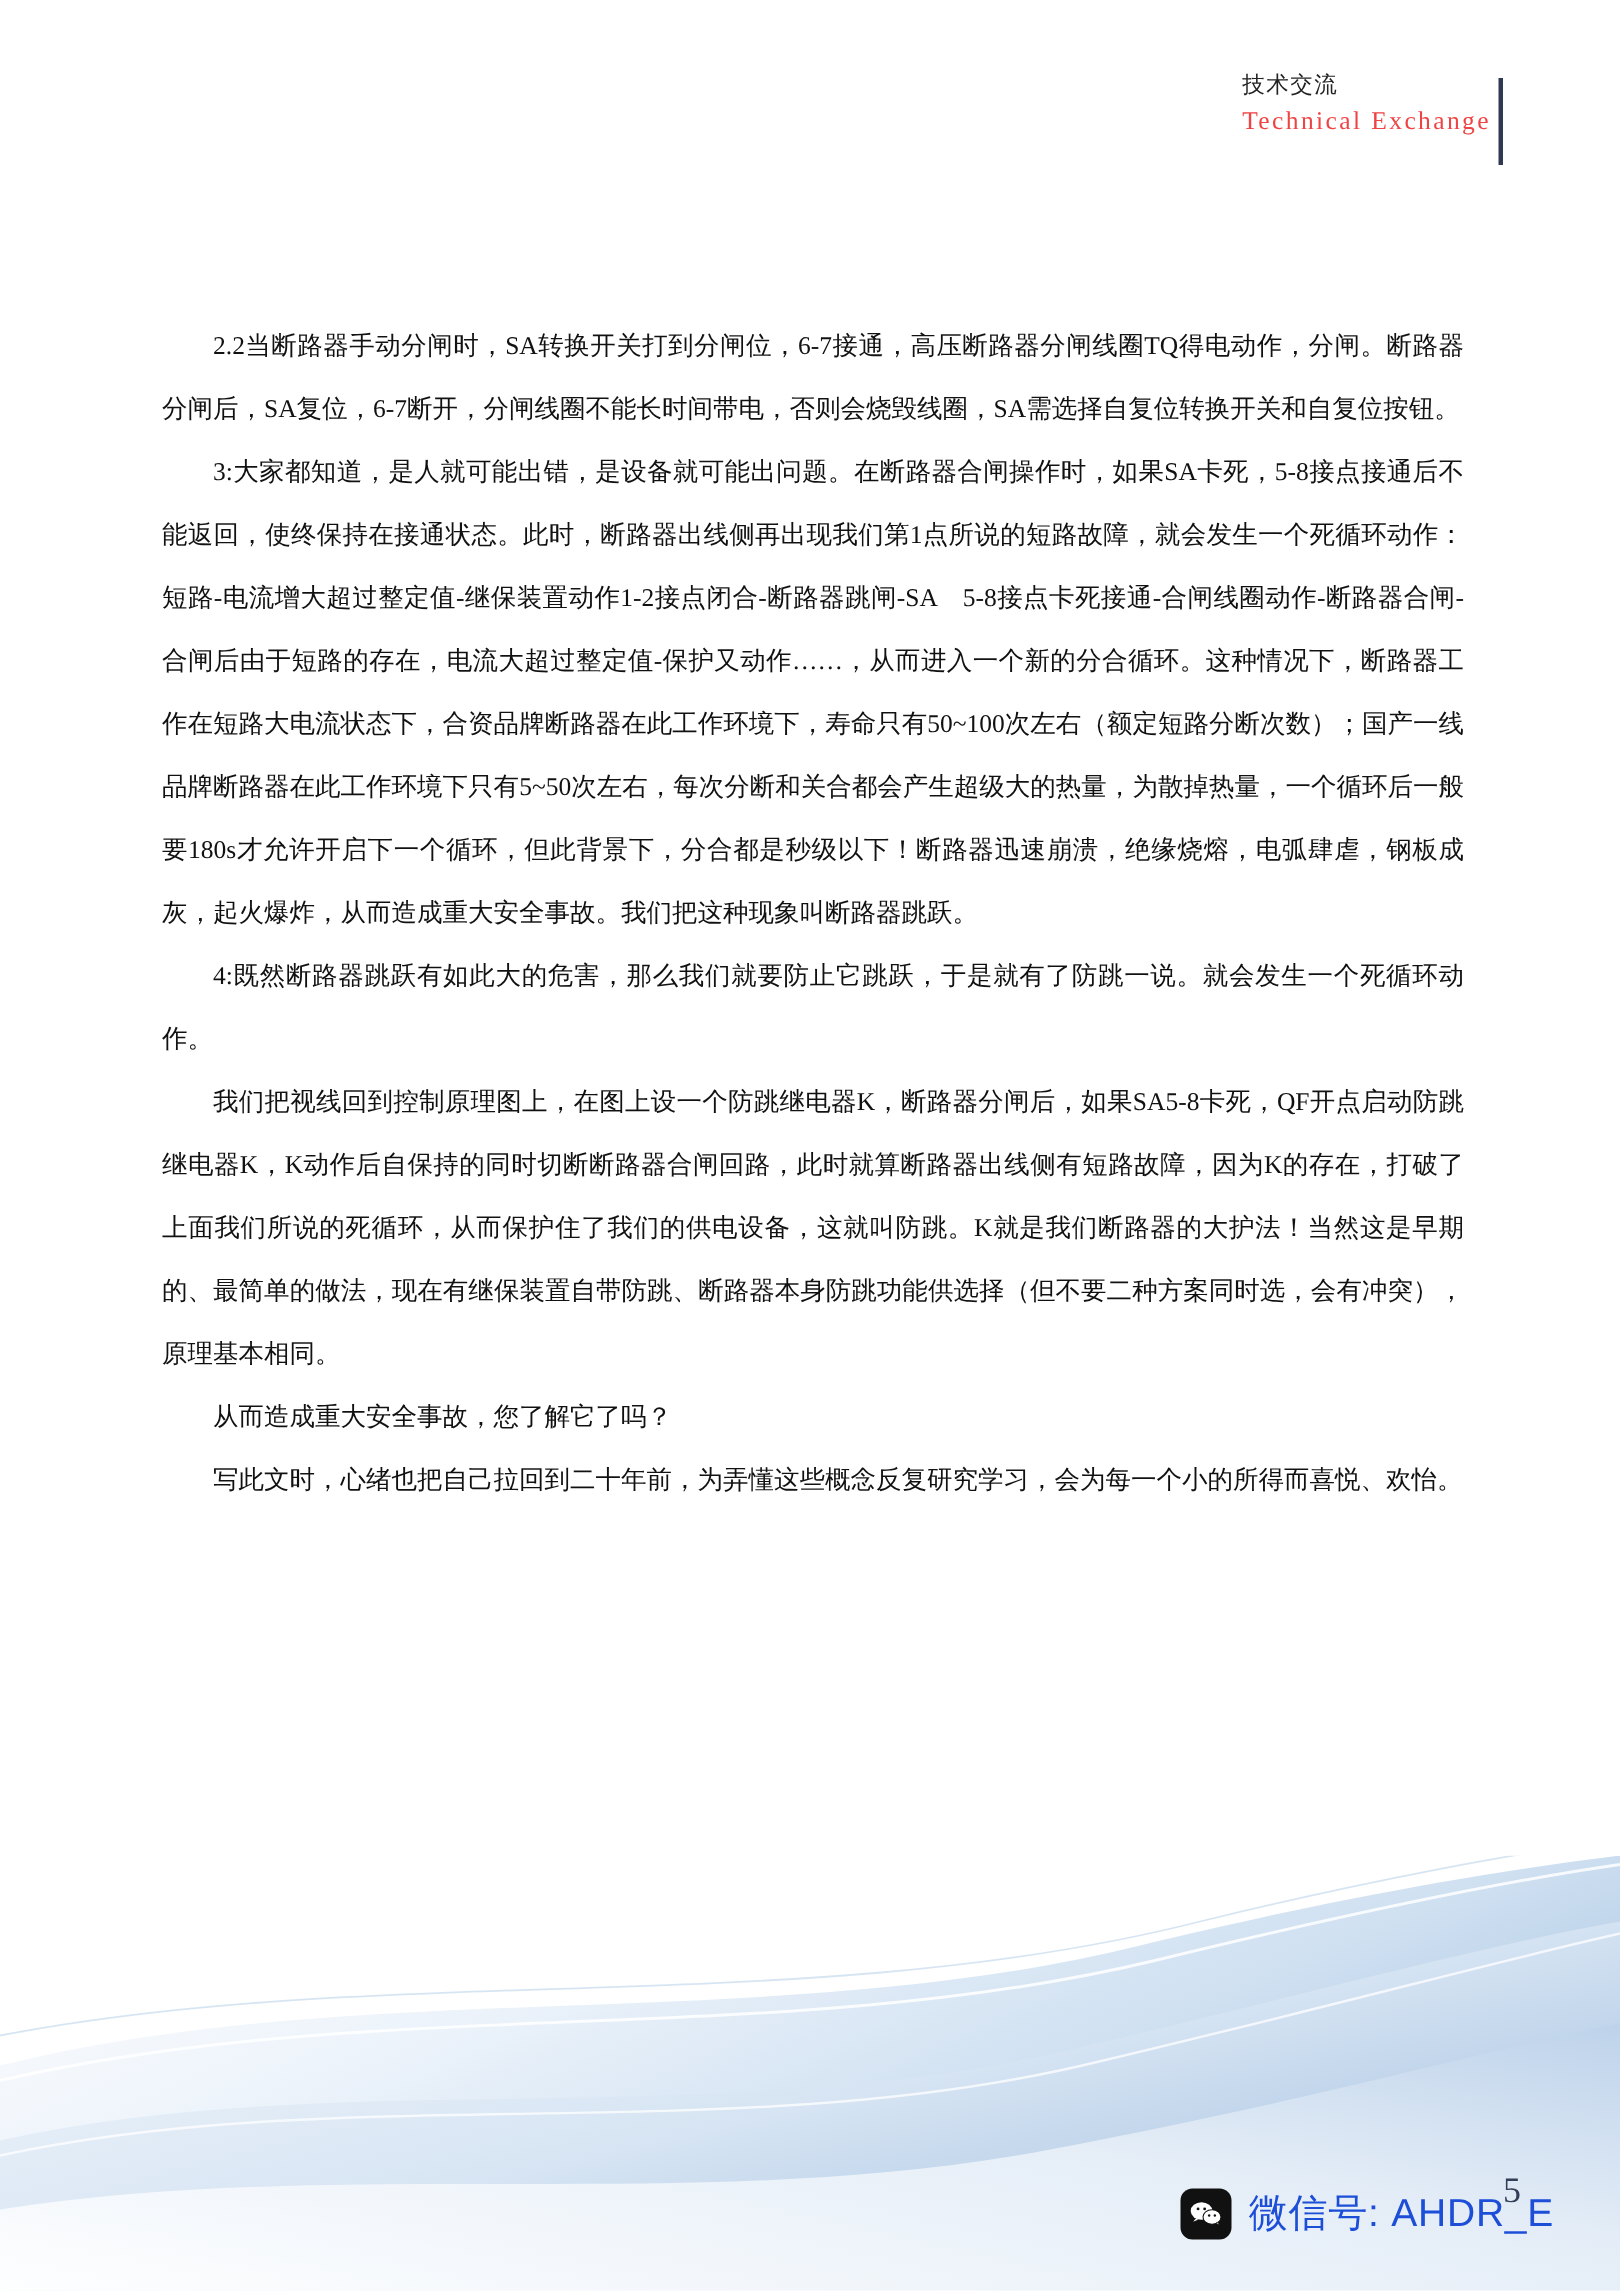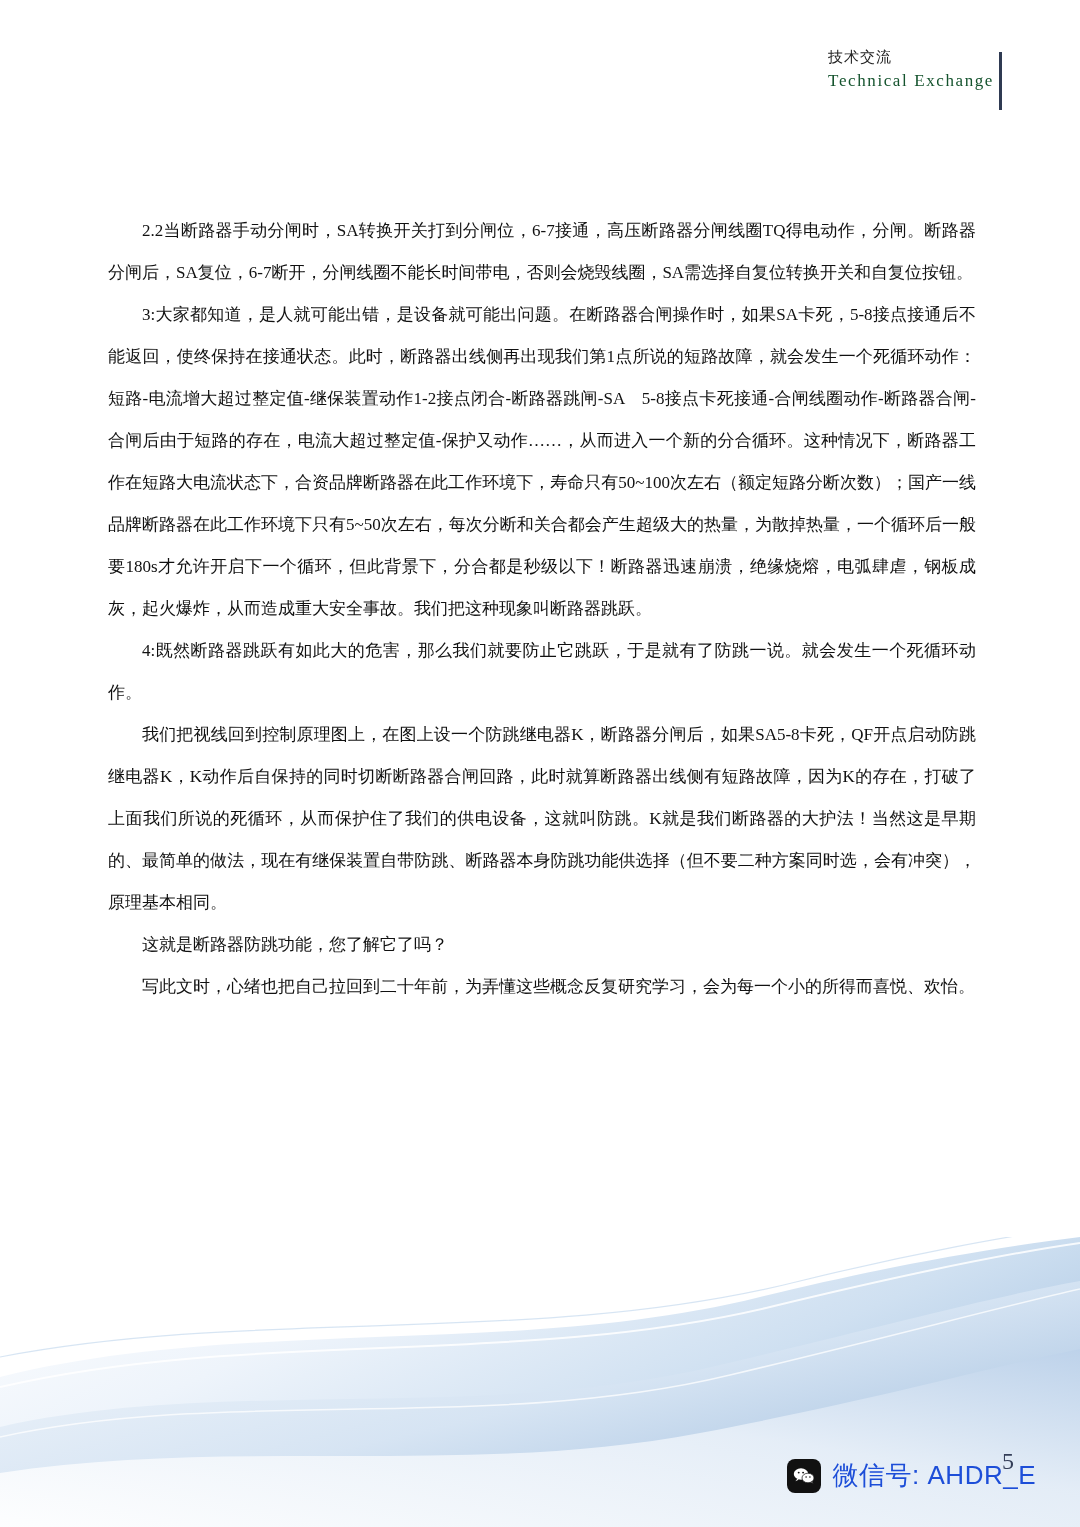--- a/index.html
+++ b/index.html
@@ -31,21 +31,21 @@
   }
   .header-cn {
     font-family: "Liberation Sans", sans-serif;
     font-size: 15px;
     color: #222222;
     letter-spacing: 1px;
   }
   .header-en {
     font-family: "Liberation Serif", serif;
     font-size: 17px;
-    color: #14532d;
+    color: #ef4444;
     letter-spacing: 1.6px;
     margin-top: 3px;
   }
   .header-rule {
     position: absolute;
     right: 78px;
     top: 52px;
     width: 3px;
     height: 58px;
     background: #2f3a52;
@@ -127,21 +127,21 @@
     <div class="header-cn">技术交流</div>
     <div class="header-en">Technical Exchange</div>
   </div>
   <div class="header-rule"></div>
 
   <div class="content">
     <p class="para">2.2当断路器手动分闸时，SA转换开关打到分闸位，6-7接通，高压断路器分闸线圈TQ得电动作，分闸。断路器分闸后，SA复位，6-7断开，分闸线圈不能长时间带电，否则会烧毁线圈，SA需选择自复位转换开关和自复位按钮。</p>
     <p class="para"><span>3:大家都知道，是人就可能出错，是设备就可能出问题。在断路器合闸操作时，如果SA卡死，5-8接点接通后不能返回，使终保持在接通状态。此时，断路器出线侧再出现我们第1点所说的短路故障，就会发生一个死循环动作：短路-电流增大超过整定值-继保装置动作1-2接点闭合-断路器跳闸-SA　5-8接点卡死接通-合闸线圈动作-断路器合闸-合闸后由于短路的存在，电流大超过整定值-保护又动作……，从而进入一个新的分合循环。这种情况下，断路器工作在短路大电流状态下，合资品牌断路器在此工作环境下，寿命只有50~100次左右（额定短路分断次数）；国产一线品牌断路器在此工作环境下只有5~50次左右，每次分断和关合都会产生超级大的热量，为散掉热量，一个循环后一般要180s才允许开启下一个循环，但此背景下，分合都是秒级以下！断路器迅速崩溃，绝缘烧熔，电弧肆虐，钢板成灰，起火爆炸，从而造成重大安全事故。我们把这种现象叫</span><span class="bold-term">断路器跳跃</span><span>。</span></p>
     <p class="para">4:既然断路器跳跃有如此大的危害，那么我们就要防止它跳跃，于是就有了防跳一说。就会发生一个死循环动作。</p>
     <p class="para">我们把视线回到控制原理图上，在图上设一个防跳继电器K，断路器分闸后，如果SA5-8卡死，QF开点启动防跳继电器K，K动作后自保持的同时切断断路器合闸回路，此时就算断路器出线侧有短路故障，因为K的存在，打破了上面我们所说的死循环，从而保护住了我们的供电设备，这就叫防跳。K就是我们断路器的大护法！当然这是早期的、最简单的做法，现在有继保装置自带防跳、断路器本身防跳功能供选择（但不要二种方案同时选，会有冲突），原理基本相同。</p>
-    <p class="para">这就是断路器防跳功能，您了解它了吗？</p>
+    <p class="para">从而造成重大安全事故，您了解它了吗？</p>
     <p class="para">写此文时，心绪也把自己拉回到二十年前，为弄懂这些概念反复研究学习，会为每一个小的所得而喜悦、欢怡。</p>
   </div>
 
   <div class="footer-art">
     <svg width="1080" height="290" viewBox="0 0 1080 290" xmlns="http://www.w3.org/2000/svg" aria-hidden="true">
       <defs>
         <linearGradient id="g1" x1="0" y1="0" x2="1" y2="0.6">
           <stop offset="0%" stop-color="#ffffff"></stop>
           <stop offset="35%" stop-color="#eef4fb"></stop>
           <stop offset="70%" stop-color="#cfe0f1"></stop>

